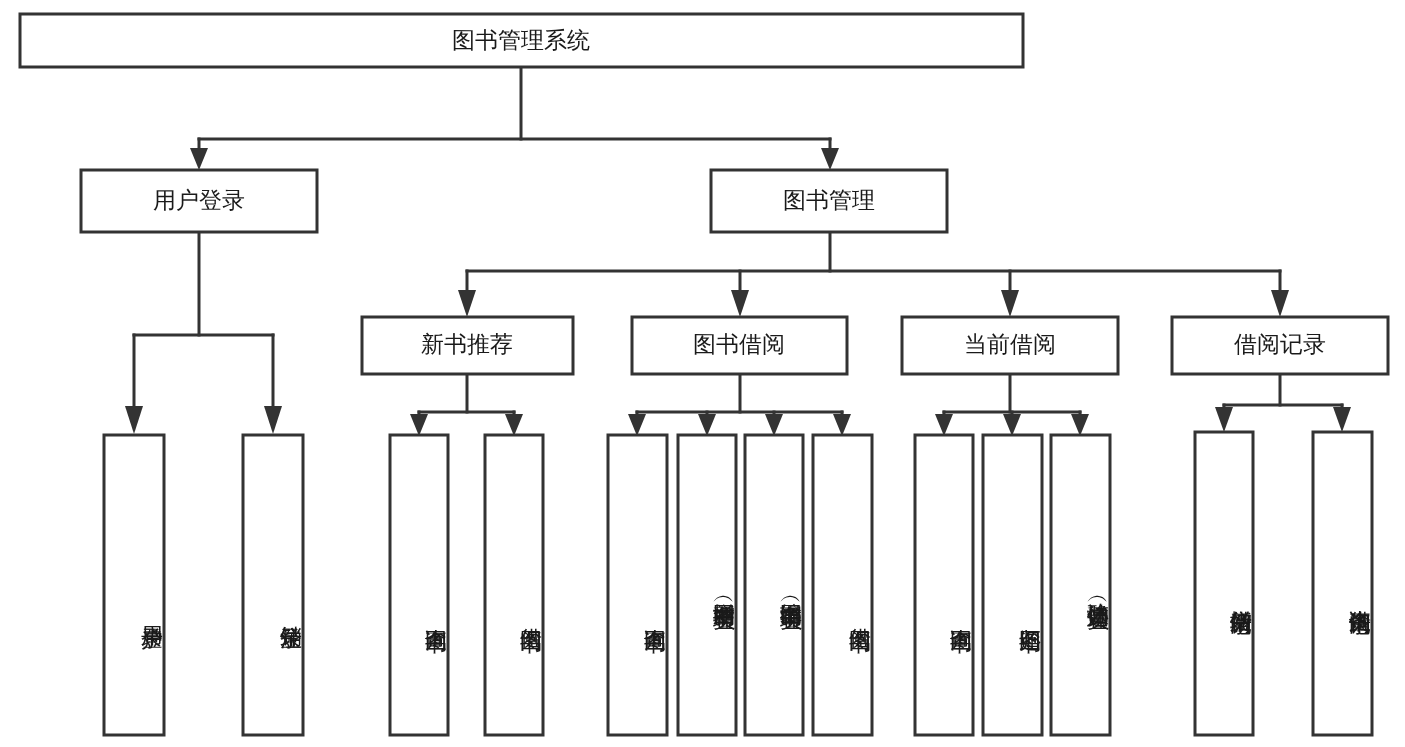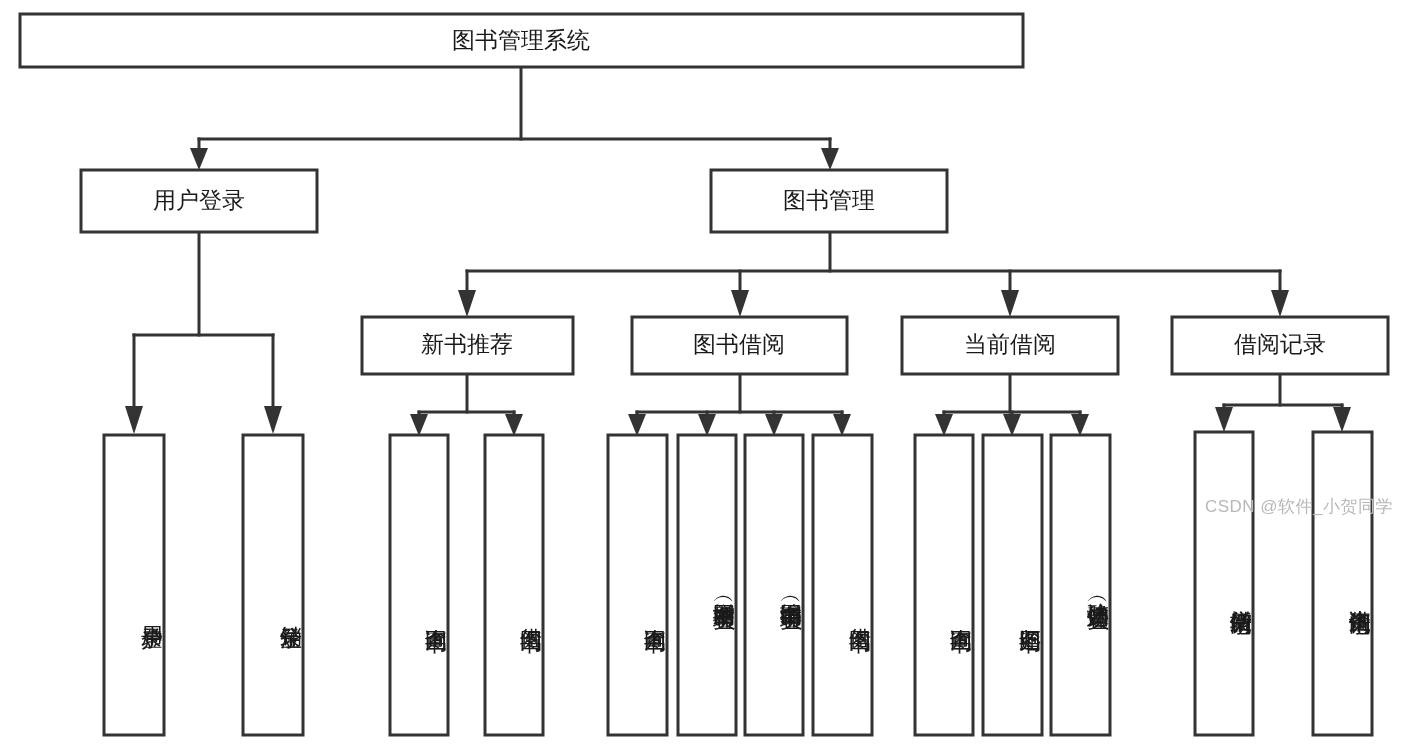--- a/index.html
+++ b/index.html
@@ -206,14 +206,13 @@
   <div class="node-label-v" style="left:608px; top:490px; width:59px; height:245px;">查询图书</div>
   <div class="node-label-v" style="left:678px; top:443px; width:58px; height:292px;">新增图书（管理员）</div>
   <div class="node-label-v" style="left:745px; top:443px; width:58px; height:292px;">编辑图书（管理员）</div>
   <div class="node-label-v" style="left:813px; top:490px; width:59px; height:245px;">借阅图书</div>
   <div class="node-label-v" style="left:915px; top:490px; width:58px; height:245px;">查询图书</div>
   <div class="node-label-v" style="left:983px; top:490px; width:59px; height:245px;">归还图书</div>
   <div class="node-label-v" style="left:1051px; top:443px; width:59px; height:292px;">确认归还（管理员）</div>
   <div class="node-label-v" style="left:1195px; top:455px; width:58px; height:280px;">新增借阅记录</div>
   <div class="node-label-v" style="left:1313px; top:455px; width:59px; height:280px;">查询借阅记录</div>
 
-  <div class="watermark">CSDN @软件_小贺同学</div>
 </div>
 
 </body></html>

